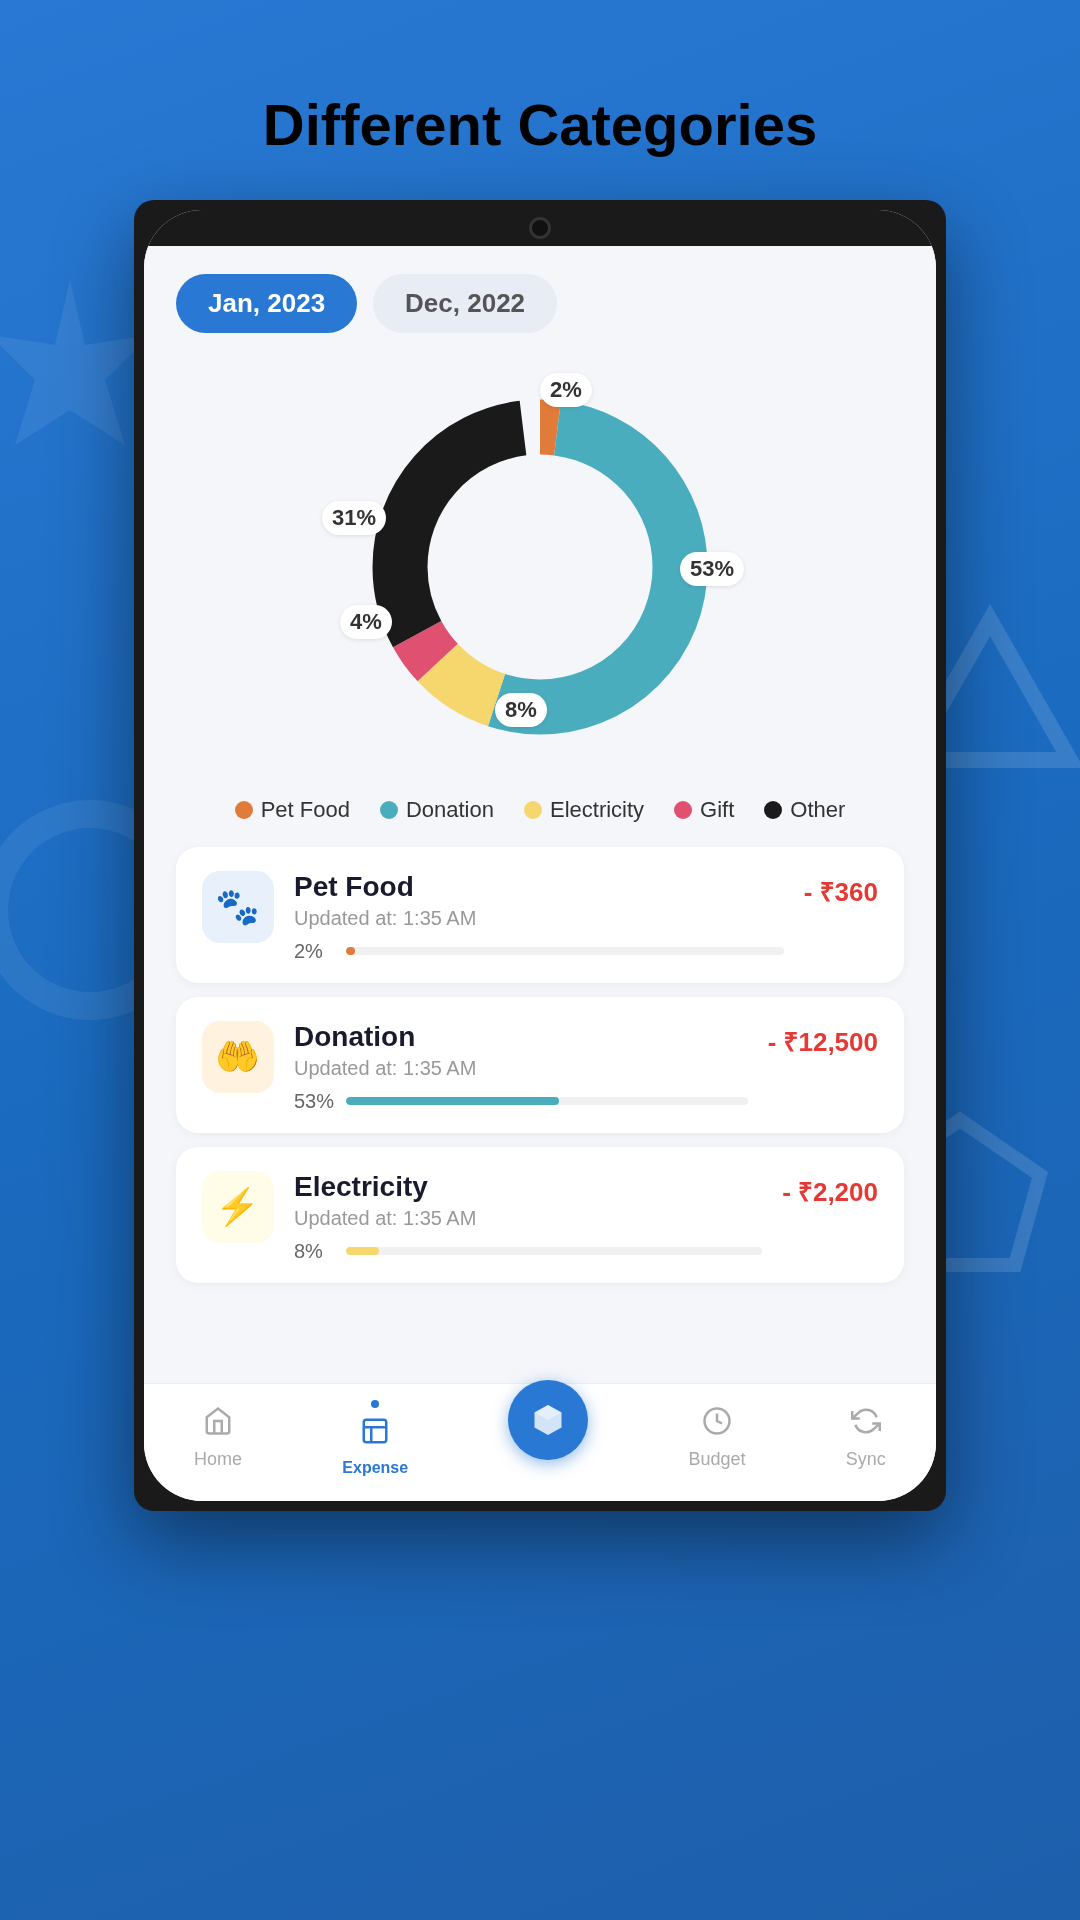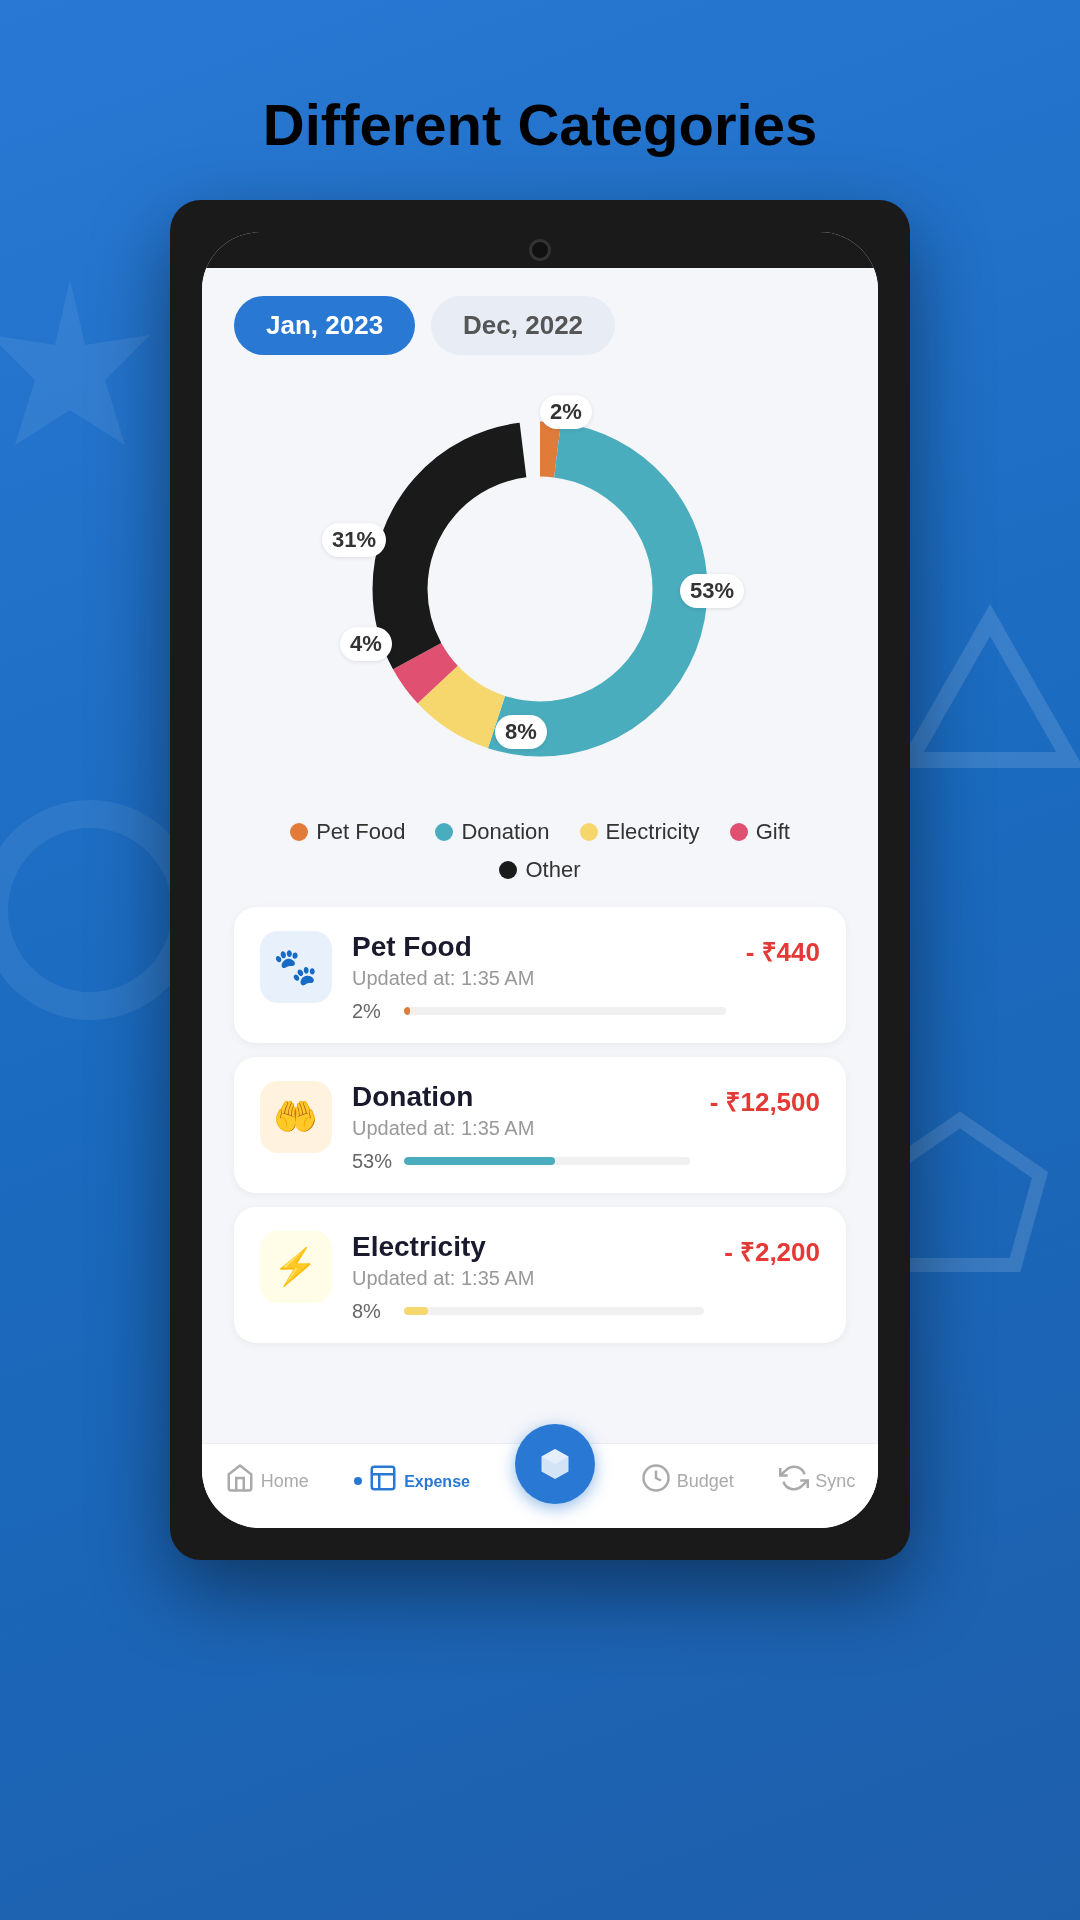--- a/index.html
+++ b/index.html
@@ -78,24 +78,24 @@
 
     
     .phone-wrapper {
       position: relative;
       z-index: 2;
       display: flex;
       justify-content: center;
       align-items: flex-start;
     }
     .phone-frame {
-      width: 740px;
+      width: 812px;
       background: #1a1a1a;
-      border-radius: 31px;
-      padding: 32px;
+      border-radius: 20px;
+      padding: 10px;
       box-shadow: 0 30px 80px rgba(0,0,0,0.45);
       position: relative;
     }
     .phone-screen {
       background: #f5f6fa;
       border-radius: 58px;
       overflow: hidden;
       position: relative;
     }
     .phone-camera-bar {
@@ -275,21 +275,21 @@
     .bottom-nav {
       background: white;
       display: flex;
       justify-content: space-around;
       align-items: center;
       padding: 16px 0 24px;
       border-top: 1px solid #eee;
     }
     .nav-item {
       display: flex;
-      flex-direction: row;
+      flex-direction: column;
       align-items: center;
       gap: 6px;
       font-size: 18px;
       color: #aaa;
     }
     .nav-item.active {
       color: #2979d4;
     }
     .nav-icon {
       font-size: 30px;
@@ -404,21 +404,21 @@
             <div class="category-info">
               <div class="category-name">Pet Food</div>
               <div class="category-updated">Updated at: 1:35 AM</div>
               <div class="category-percent-row">
                 <span class="category-percent">2%</span>
                 <div class="progress-bar-bg">
                   <div class="progress-bar-fill" style="width:2%;background:#e07b3a"></div>
                 </div>
               </div>
             </div>
-            <div class="category-amount">- ₹440</div>
+            <div class="category-amount">- ₹360</div>
           </div>
 
           <div class="category-card">
             <div class="category-icon icon-donation">🤲</div>
             <div class="category-info">
               <div class="category-name">Donation</div>
               <div class="category-updated">Updated at: 1:35 AM</div>
               <div class="category-percent-row">
                 <span class="category-percent">53%</span>
                 <div class="progress-bar-bg">

